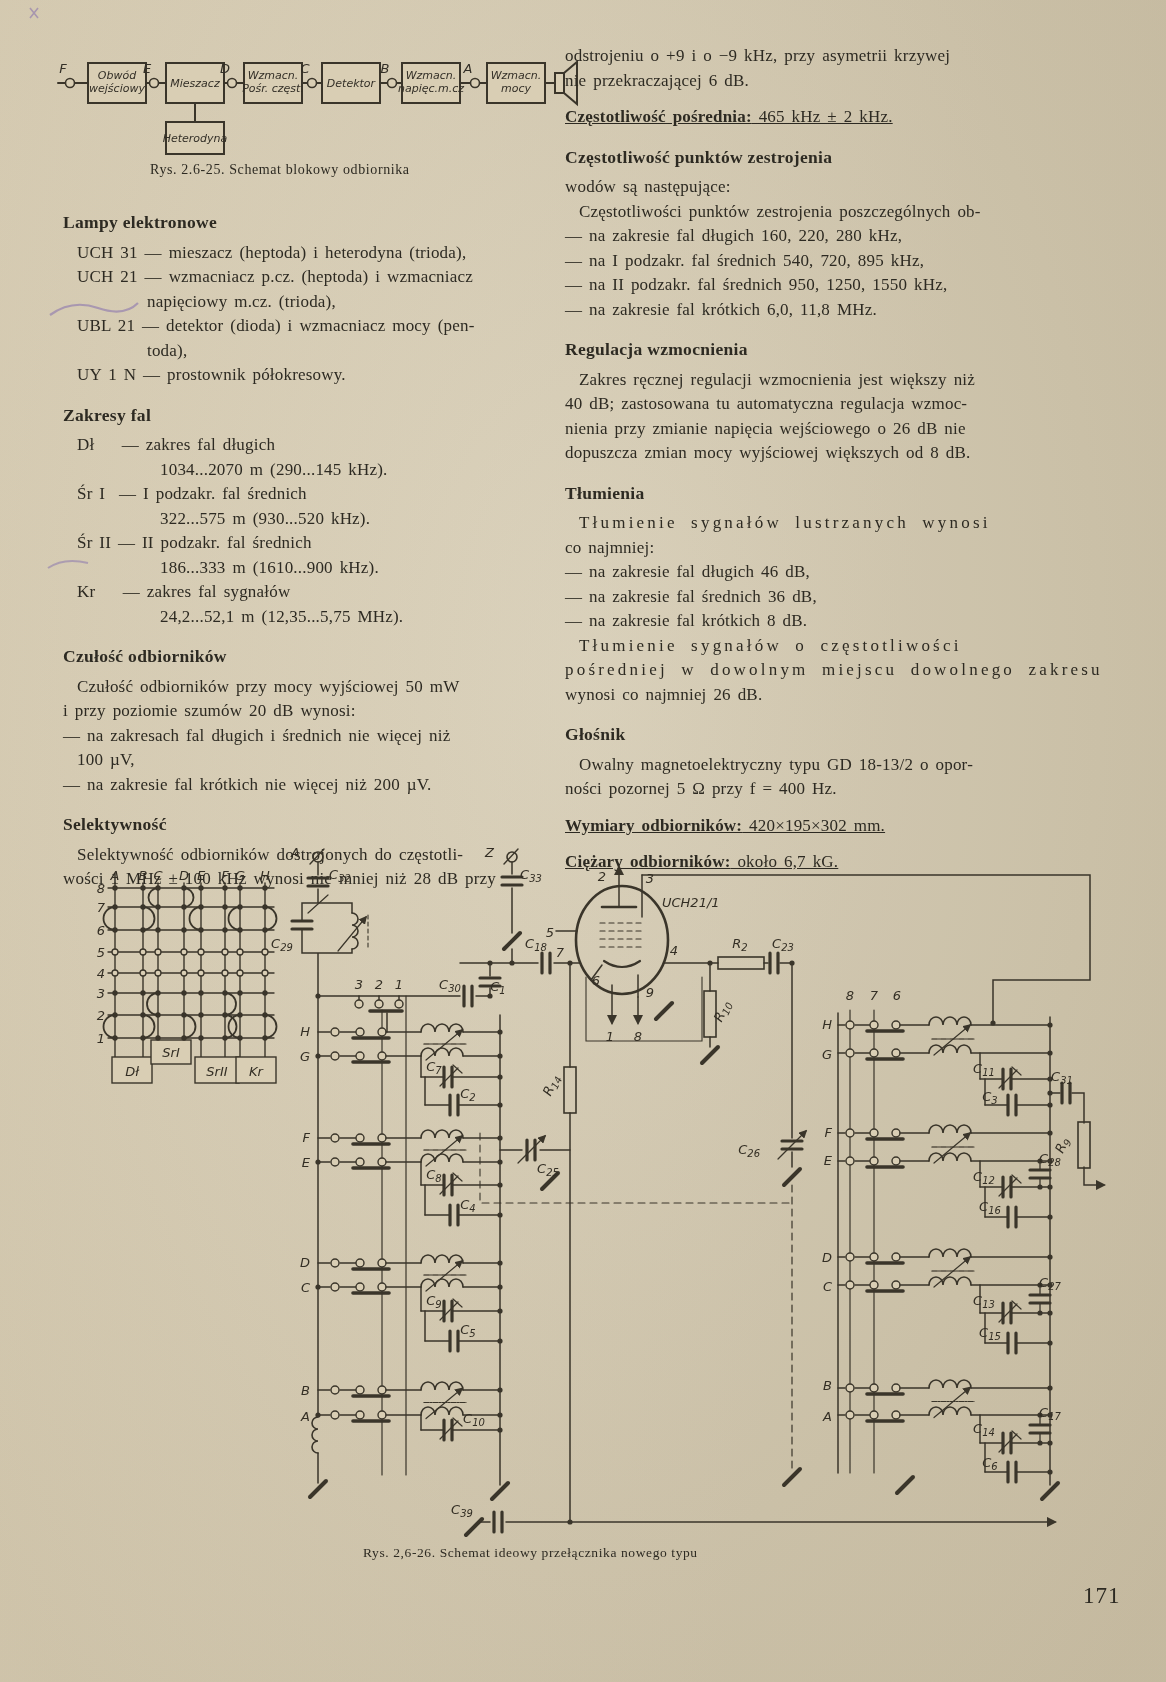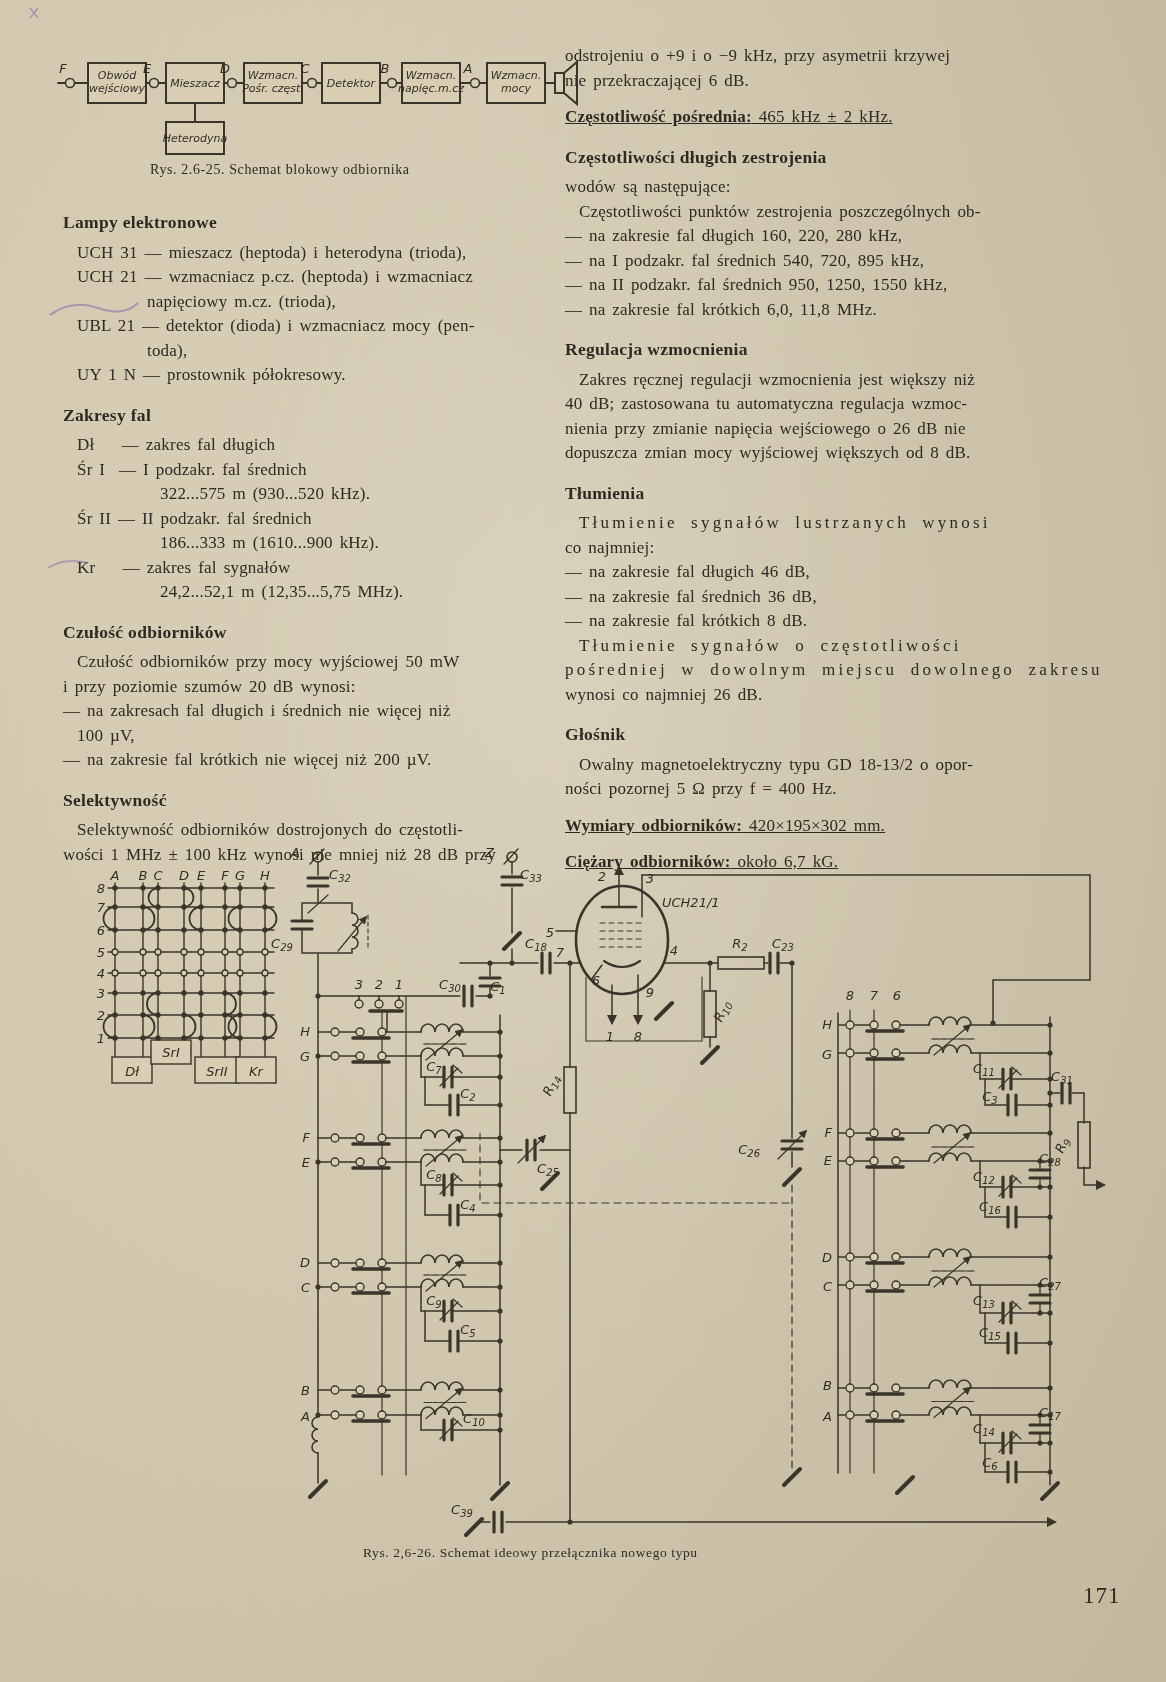--- a/index.html
+++ b/index.html
@@ -72,20 +72,21 @@
         <div class="ln i1">UCH 31 — mieszacz (heptoda) i heterodyna (trioda),</div>
         <div class="ln i1">UCH 21 — wzmacniacz p.cz. (heptoda) i wzmacniacz</div>
         <div class="ln i3">napięciowy m.cz. (trioda),</div>
         <div class="ln i1">UBL 21 — detektor (dioda) i wzmacniacz mocy (pen-</div>
         <div class="ln i3">toda),</div>
         <div class="ln i1">UY 1 N — prostownik półokresowy.</div>
       </div>
       <div class="h">Zakresy fal</div>
       <div class="blk">
         <div class="ln i1">Dł    — zakres fal długich</div>
+        <div class="ln i4">1034...2070 m (290...145 kHz).</div>
         <div class="ln i1">Śr I  — I podzakr. fal średnich</div>
         <div class="ln i4">322...575 m (930...520 kHz).</div>
         <div class="ln i1">Śr II — II podzakr. fal średnich</div>
         <div class="ln i4">186...333 m (1610...900 kHz).</div>
         <div class="ln i1">Kr    — zakres fal sygnałów</div>
         <div class="ln i4">24,2...52,1 m (12,35...5,75 MHz).</div>
       </div>
       <div class="h">Czułość odbiorników</div>
       <div class="blk">
         <div class="ln i1">Czułość odbiorników przy mocy wyjściowej 50 mW</div>
@@ -102,21 +103,21 @@
     </div>
 
   <div class="col" id="colR" style="left:565px;top:44px;width:560px">
       <div class="blk">
         <div class="ln">odstrojeniu o +9 i o −9 kHz, przy asymetrii krzywej</div>
         <div class="ln">nie przekraczającej 6 dB.</div>
       </div>
       <div class="blk lead">
         <div class="ln"><b>Częstotliwość pośrednia:</b> 465 kHz ± 2 kHz.</div>
       </div>
-      <div class="h">Częstotliwości długich zestrojenia</div>
+      <div class="h">Częstotliwość punktów zestrojenia</div>
       <div class="blk">
         <div class="ln">wodów są następujące:</div>
         <div class="ln i1">Częstotliwości punktów zestrojenia poszczególnych ob-</div>
         <div class="ln">— na zakresie fal długich 160, 220, 280 kHz,</div>
         <div class="ln">— na I podzakr. fal średnich 540, 720, 895 kHz,</div>
         <div class="ln">— na II podzakr. fal średnich 950, 1250, 1550 kHz,</div>
         <div class="ln">— na zakresie fal krótkich 6,0, 11,8 MHz.</div>
       </div>
       <div class="h">Regulacja wzmocnienia</div>
       <div class="blk">

